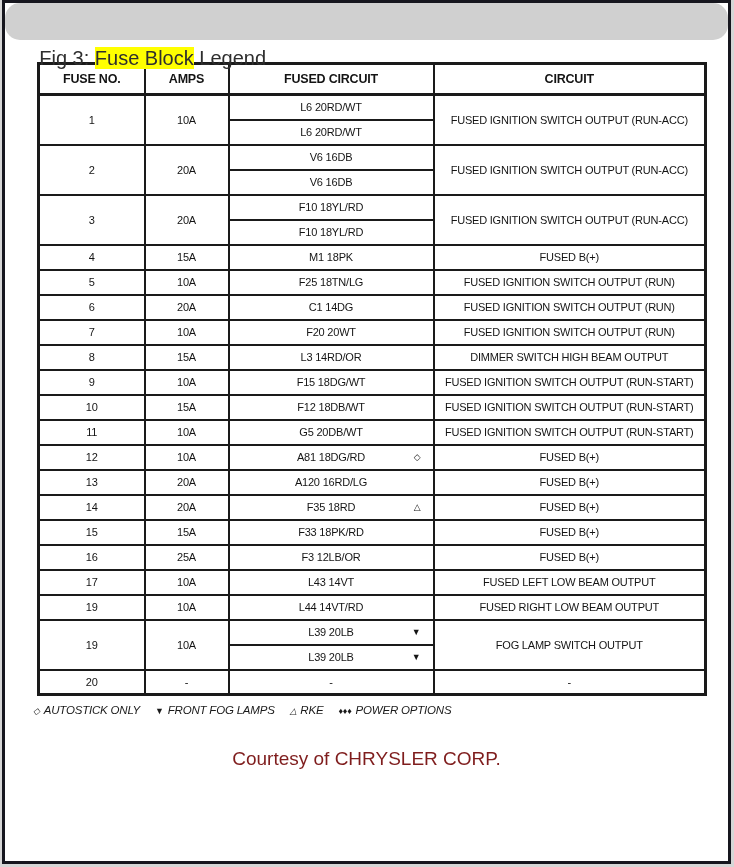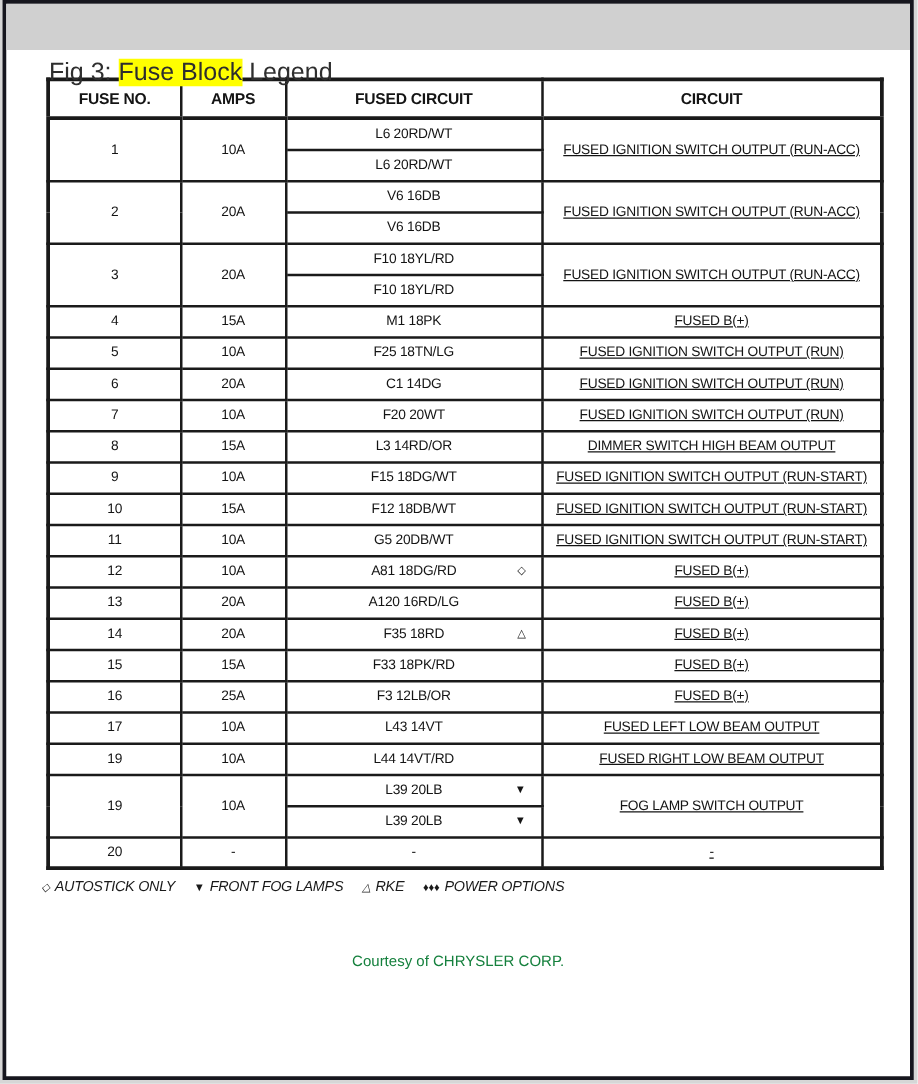--- a/index.html
+++ b/index.html
@@ -17,20 +17,21 @@
     overflow: hidden;
   }
   .title-bar {
     background: #d0d0d0;
     height: 37px;
     line-height: 37px;
     padding-left: 12px;
     font-size: 20px;
     color: #2e2e2e;
     white-space: pre;
+    border-radius: 15px;
   }
   .title-highlight { background: #ffff00; }
   .table-wrap { margin: 22px 0 0 32px; }
   table.fuse-table {
     border-collapse: collapse;
     table-layout: fixed;
     width: 667px;
     font-size: 11px;
     color: #141414;
     letter-spacing: -0.2px;
@@ -49,21 +50,20 @@
   table.fuse-table th {
     height: 31px;
     font-size: 12.5px;
     font-weight: bold;
     border-bottom: 3px solid #1a1a1a;
   }
   table.fuse-table td { height: 25px; }
   td.function-cell {
     text-align: left;
     padding-left: 10px;
-    text-decoration: underline;
   }
   td.circuit-cell { position: relative; }
   .circuit-symbol {
     position: absolute;
     right: 12px;
     top: 50%;
     transform: translateY(-50%);
     font-size: 9px;
     line-height: 1;
   }
@@ -75,24 +75,24 @@
   }
   .legend-item { margin-right: 15px; white-space: nowrap; font-style: italic; }
   .legend-symbol { font-size: 9px; margin-right: 4px; }
   .figure-id {
     margin: 7px 0 0 27px;
     font-size: 10.5px;
     color: #4a4a4a;
     letter-spacing: 0.2px;
   }
   .courtesy-note {
-    margin-top: 46px;
+    margin-top: 32px;
     text-align: center;
-    font-size: 12px;
-    color: #15803d;
+    font-size: 19px;
+    color: #7f1d1d;
   }
 </style>
 </head>
 <body>
 
 <div class="page-frame">
   <div class="title-bar">
     <span>Fig 3: </span><span class="title-highlight">Fuse Block</span><span> Legend</span>
   </div>
 

